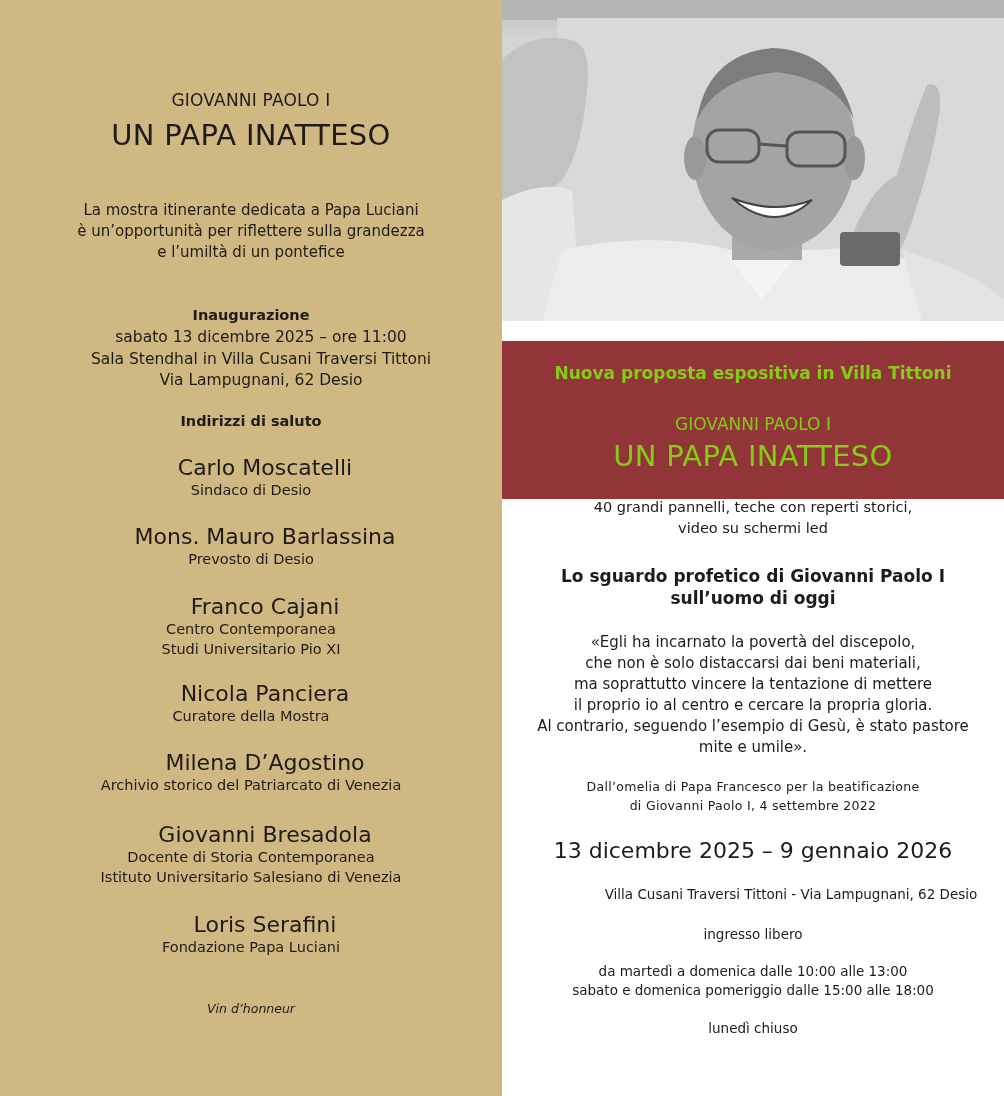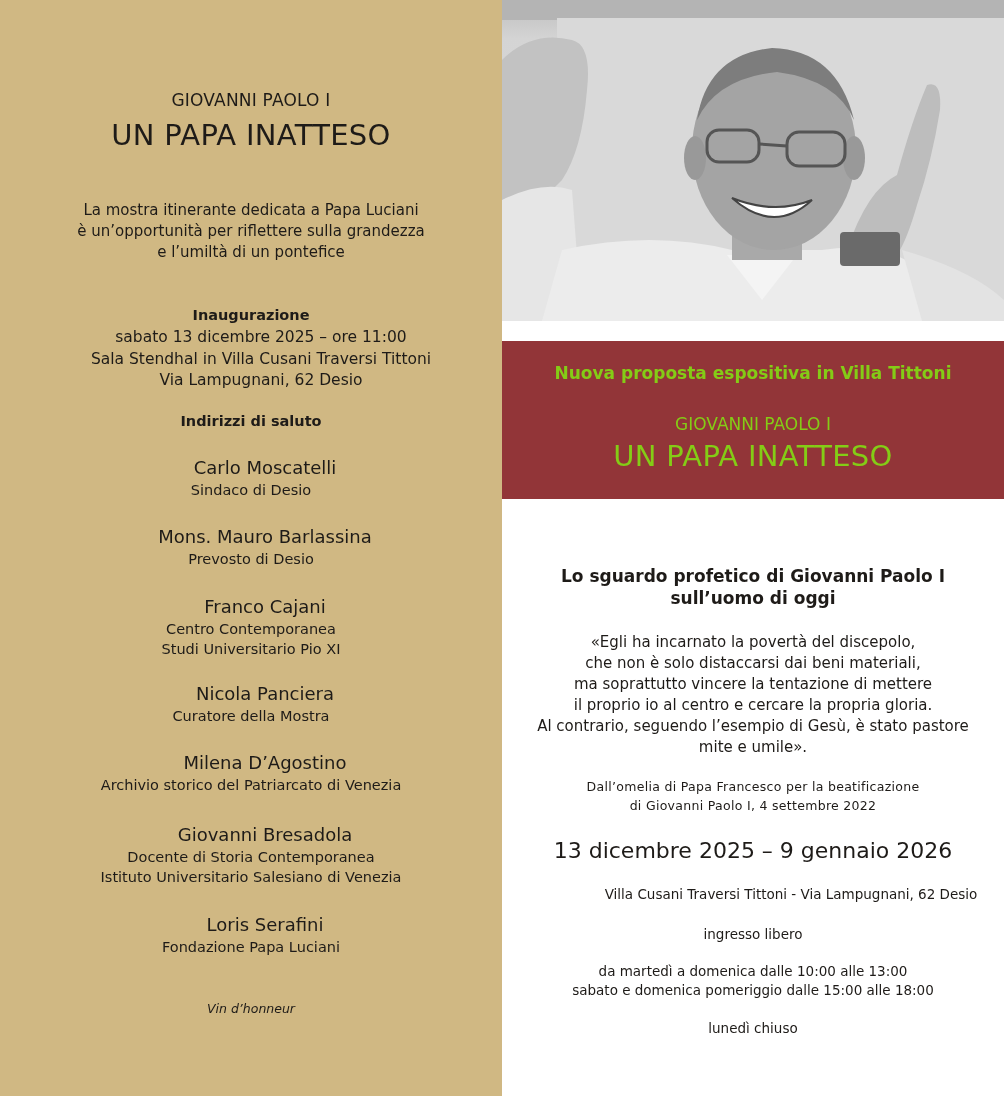--- a/index.html
+++ b/index.html
@@ -21,21 +21,21 @@
     .l-intro { top: 200px; font-size: 15px; line-height: 21px; }
     .l-intro span { display: block; }
 
     .l-inaug-head { top: 307px; font-size: 14.5px; font-weight: bold; }
     .l-inaug-lines { top: 327px; font-size: 15.5px; line-height: 21.5px; padding-left: 20px; }
     .l-inaug-lines span { display: block; }
 
     .l-saluto-head { top: 413px; font-size: 14.5px; font-weight: bold; }
 
     .speaker { position: absolute; left: 0; width: 502px; text-align: center; }
-    .speaker .name { display: block; font-size: 18px; line-height: 24px; padding-left: 28px; }
+    .speaker .name { display: block; font-size: 22px; line-height: 24px; padding-left: 28px; }
     .speaker .role { display: block; font-size: 14.5px; line-height: 20px; }
 
     .l-vin { top: 1001px; font-size: 12.5px; font-style: italic; }
 
     
     .right { position: relative; width: 502px; height: 1096px; background: #ffffff; }
 
     .photo {
       position: absolute; left: 0; top: 0; width: 502px; height: 321px;
       background: linear-gradient(180deg, #bdbdbd 0%, #d4d4d4 12%, #dadada 60%, #cfcfcf 100%);
@@ -163,20 +163,24 @@
         <path d="M400 250 Q470 270 502 300 L502 321 L420 321 Z" fill="#e3e3e3"></path>
       </svg>
     </div>
 
     <div class="band">
       <div class="tagline">Nuova proposta espositiva in Villa Tittoni</div>
       <div class="subtitle">GIOVANNI PAOLO I</div>
       <div class="title">UN PAPA INATTESO</div>
     </div>
 
+    <div class="abs r-desc">
+      <span>40 grandi pannelli, teche con reperti storici,</span>
+      <span>video su schermi led</span>
+    </div>
 
     <div class="abs r-heading">
       <span>Lo sguardo profetico di Giovanni Paolo I</span>
       <span>sull’uomo di oggi</span>
     </div>
 
     <div class="abs r-quote">
       <span>«Egli ha incarnato la povertà del discepolo,</span>
       <span>che non è solo distaccarsi dai beni materiali,</span>
       <span>ma soprattutto vincere la tentazione di mettere</span>

